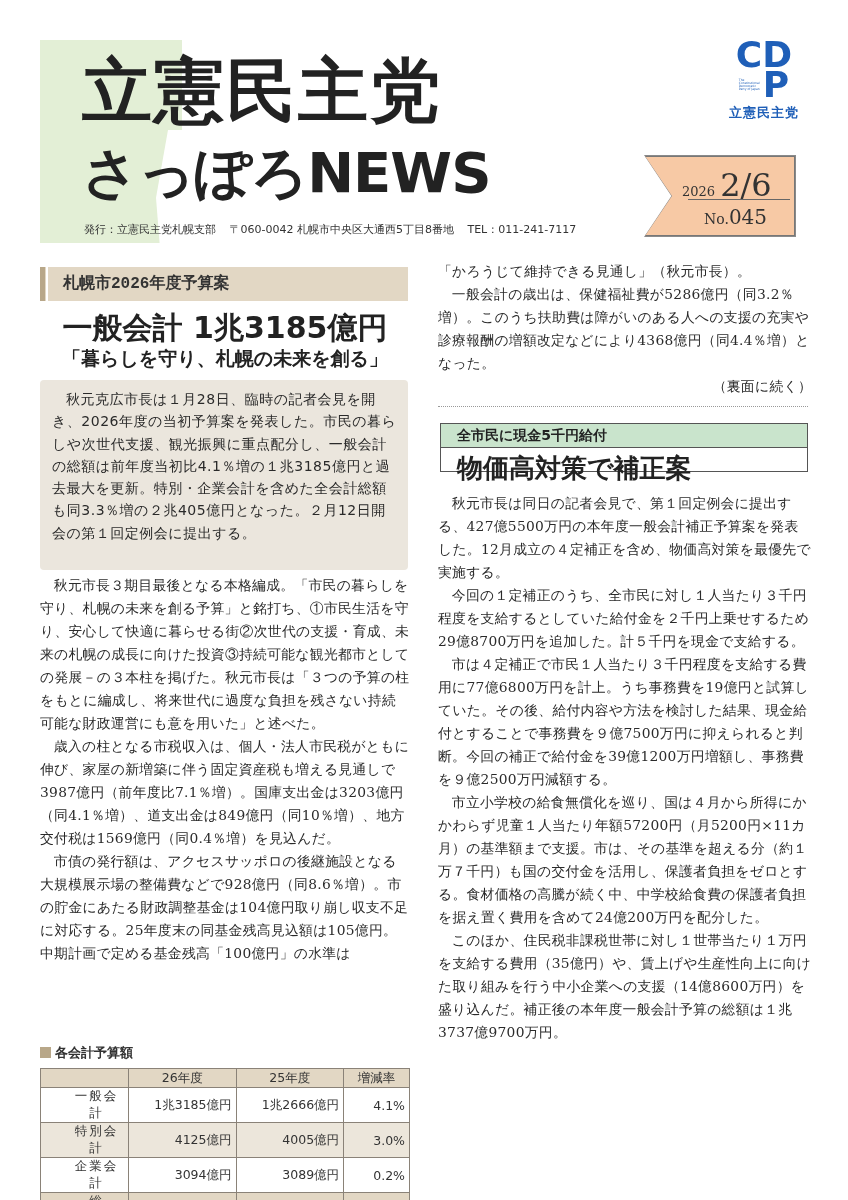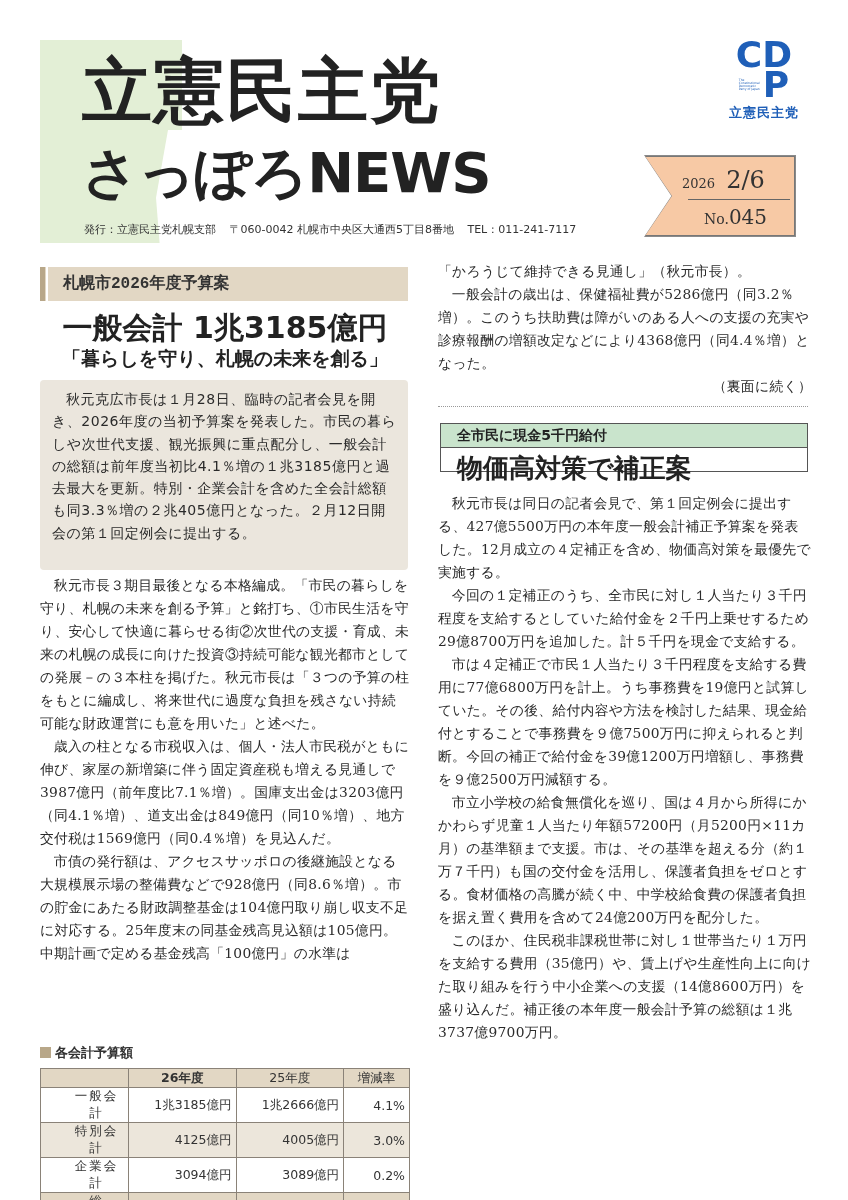--- a/index.html
+++ b/index.html
@@ -18,21 +18,21 @@
   .logo-cdp { display: flex; flex-direction: column; align-items: center; }
   .logo-row { display: flex; align-items: center; }
   .cdp-letter { font-family: "DejaVu Sans", sans-serif; font-weight: bold; color: #1f5fb8; font-size: 36px; line-height: 30px; }
   .logo-small { font-size: 3px; color: #1f5fb8; line-height: 3px; width: 22px; margin-right: 2px; }
   .logo-jp { margin-top: 4px; font-size: 13px; font-weight: bold; color: #1f5fb8; text-align: center; letter-spacing: 1px; }
 
   .date-tag { position: absolute; left: 645px; top: 156px; width: 150px; height: 80px; background: #f7c9a5; clip-path: polygon(0 0, 100% 0, 100% 100%, 0 100%, 18% 50%); border: 1px solid #777; }
   .date-tag-border { position: absolute; left: 644px; top: 155px; width: 152px; height: 82px; background: #8a8a8a; clip-path: polygon(0 0, 100% 0, 100% 100%, 0 100%, 18% 50%); }
   .date-line { position: absolute; left: 682px; top: 166px; width: 108px; font-family: "DejaVu Serif", serif; color: #333; white-space: nowrap; }
   .date-year { font-size: 13px; }
-  .date-md { font-size: 24px; margin-left: 6px; }
+  .date-md { font-size: 32px; }
   .date-rule { position: absolute; left: 688px; top: 199px; width: 102px; height: 1px; background: #666; }
   .issue-no { position: absolute; left: 704px; top: 205px; font-family: "DejaVu Serif", serif; color: #333; white-space: nowrap; }
   .issue-no .no { font-size: 14px; }
   .issue-no .num { font-size: 20px; }
 
   
   .section-bar { position: absolute; left: 40px; top: 267px; width: 368px; height: 34px; background: #e2d7c4; border-left: 5px solid #b8a789; font-family: Liberation Mono, monospace; }
   .section-bar-inner-line { position: absolute; left: 46px; top: 267px; width: 2px; height: 34px; background: #fff; }
   .section-bar span { position: absolute; left: 18px; top: 6px; font-size: 16px; font-weight: bold; color: #333; white-space: nowrap; }
   .headline-1 { position: absolute; left: 42px; top: 308px; width: 366px; text-align: center; font-size: 30px; font-weight: bold; color: #222; white-space: nowrap; }
@@ -47,21 +47,21 @@
 
   .table-title { position: absolute; left: 40px; top: 1044px; font-size: 13px; font-weight: bold; color: #333; white-space: nowrap; }
   .table-title .sq { display: inline-block; width: 11px; height: 11px; background: #b8a789; margin-right: 4px; vertical-align: -1px; }
   .budget-table { position: absolute; left: 40px; top: 1068px; width: 370px; border-collapse: collapse; font-size: 12.5px; color: #333; }
   .budget-table td, .budget-table th { border: 1px solid #8a8278; height: 19px; padding: 0 4px; font-weight: normal; }
   .budget-table thead th { background: #e2d7c4; text-align: center; }
   .budget-table tr.shade td { background: #ece6db; }
   .budget-table tr.total td { background: #e2d7c4; }
   .budget-table td.lbl { text-align: center; letter-spacing: 2px; padding-left: 28px; }
   .budget-table td.num { text-align: right; }
-  .budget-table .c0 { width: 88px; } .budget-table .c1 { width: 108px; font-weight: bold; } .budget-table .c2 { width: 108px; } .budget-table .c3 { width: 66px; }
+  .budget-table .c0 { width: 88px; } .budget-table .c1 { width: 108px; } .budget-table .c2 { width: 108px; } .budget-table .c3 { width: 66px; }
 
   
   .right-top { position: absolute; left: 438px; top: 260px; width: 374px; }
   .cont-note { text-align: right; }
   .dotted-sep { position: absolute; left: 438px; top: 406px; width: 370px; border-top: 1px dotted #999; }
 
   .box2 { position: absolute; left: 440px; top: 423px; width: 368px; height: 49px; border: 1px solid #555; }
   .box2-kicker { height: 24px; background: #c9e4cc; border-bottom: 1px solid #555; padding: 3px 0 0 16px; font-size: 14px; font-weight: bold; color: #222; white-space: nowrap; }
   .box2-head { padding: 2px 0 0 16px; font-size: 26px; font-weight: bold; color: #222; white-space: nowrap; line-height: 36px; }
   .right-body { position: absolute; left: 438px; top: 492px; width: 374px; }

